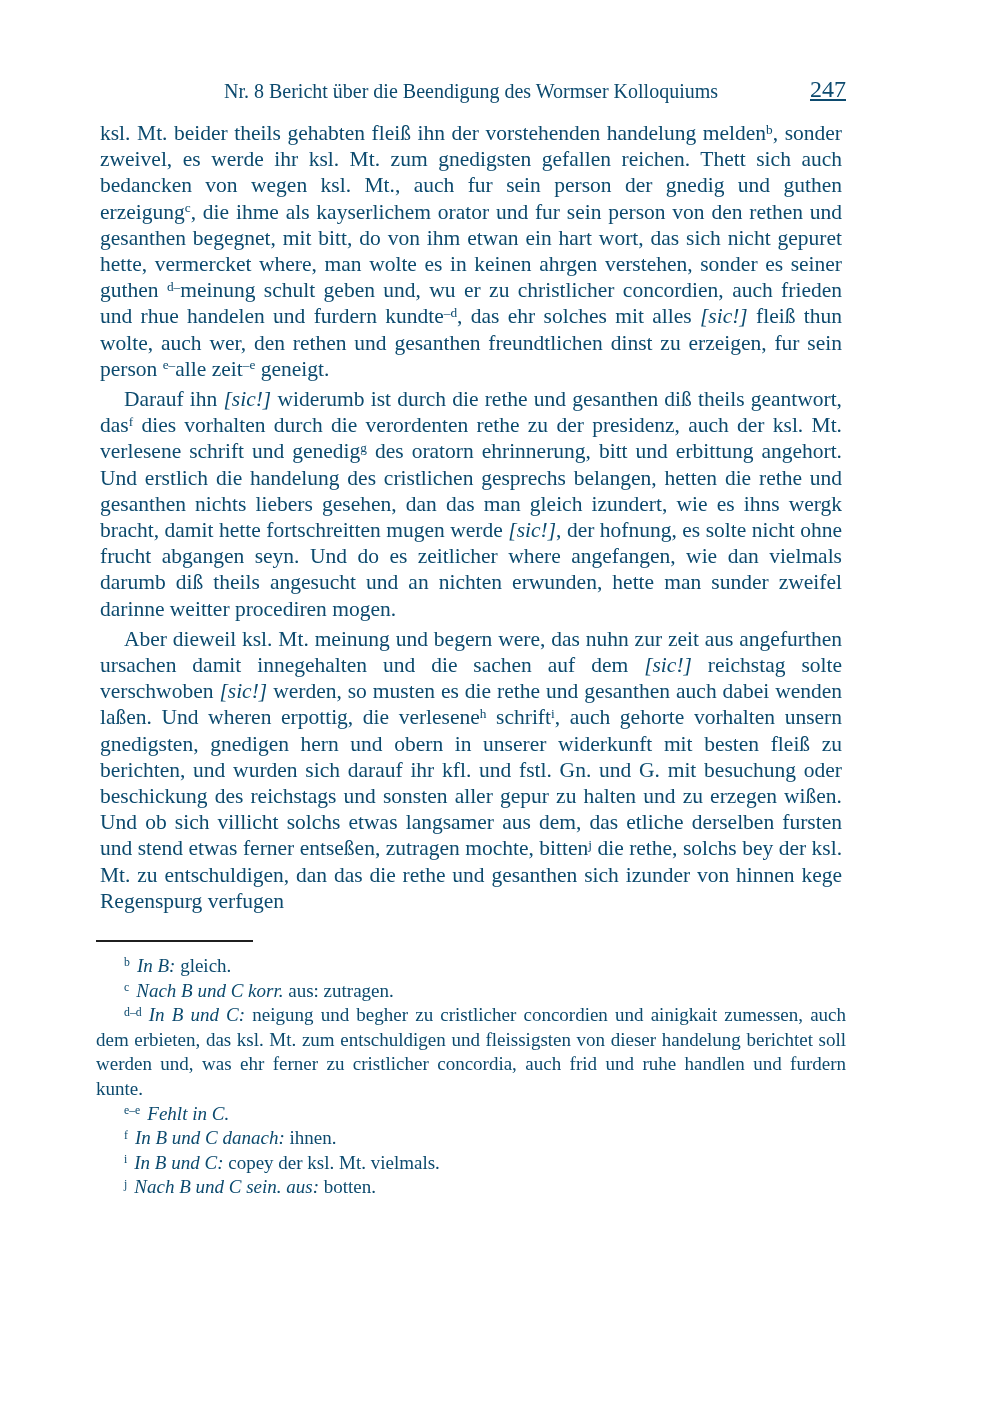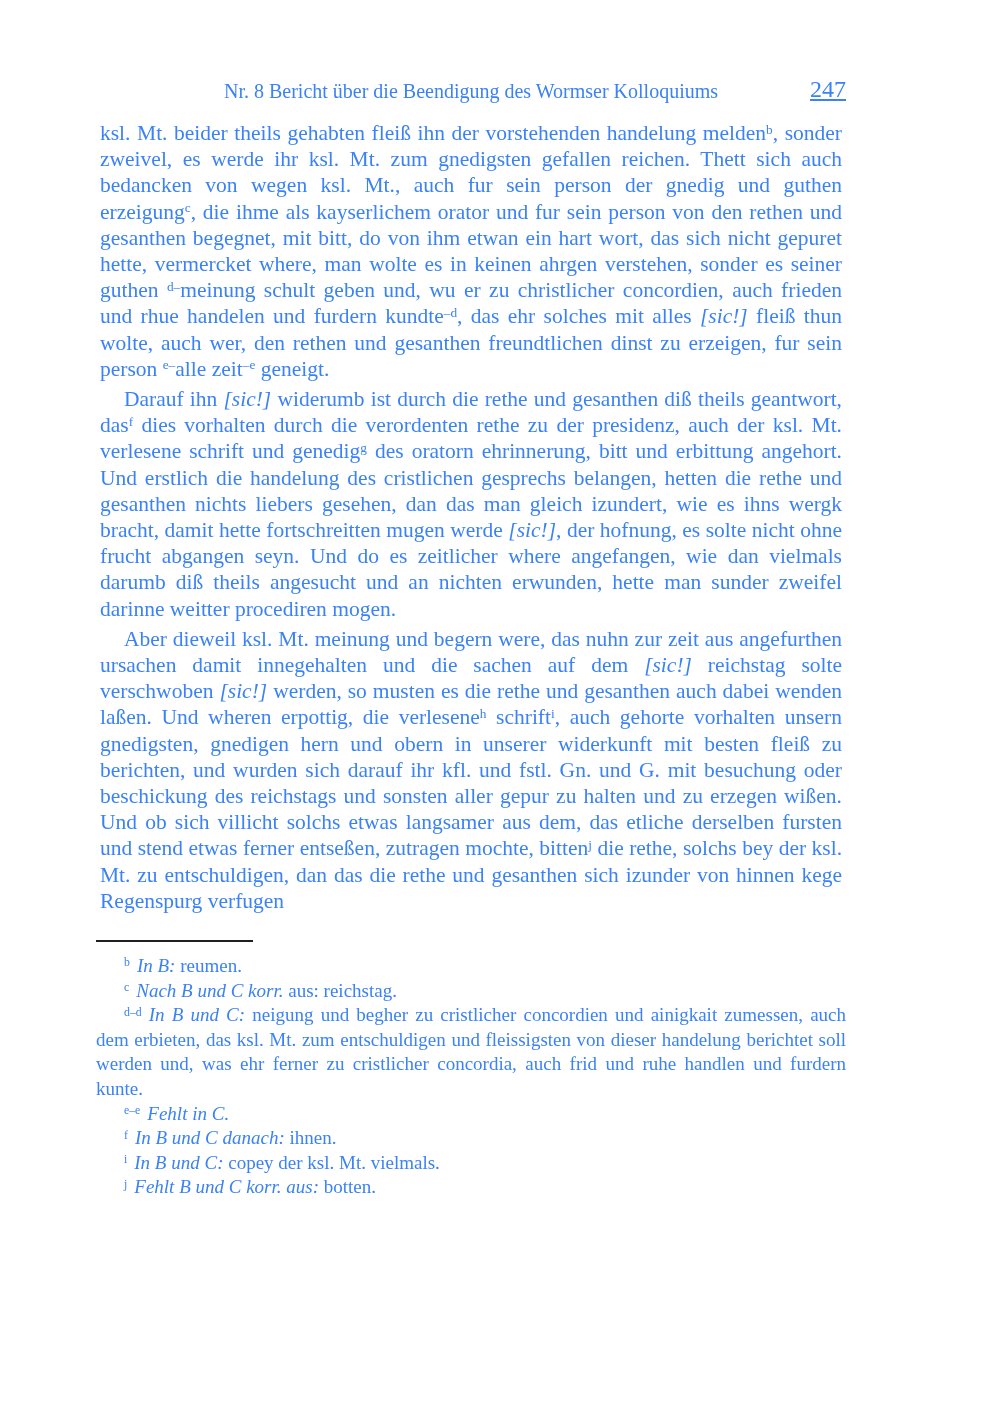--- a/index.html
+++ b/index.html
@@ -6,21 +6,21 @@
     margin: 0;
     padding: 0;
     background: #ffffff;
   }
   .page {
     position: relative;
     width: 1004px;
     height: 1418px;
     box-sizing: border-box;
     background: #ffffff;
-    color: #3b82f6;
+    color: #0c4a6e;
     font-family: "Liberation Serif", serif;
     padding: 78px 158px 0 96px;
     overflow: hidden;
   }
   .running-header {
     position: relative;
     height: 26px;
     font-size: 20px;
     line-height: 26px;
     text-align: center;
@@ -86,21 +86,21 @@
 
   <div class="body-text">
       <p><span>ksl. Mt. beider theils gehabten fleiß ihn der vorstehenden handelung melden</span><sup>b</sup><span>, sonder zweivel, es werde ihr ksl. Mt. zum gnedigsten gefallen reichen. Thett sich auch bedancken von wegen ksl. Mt., auch fur sein person der gnedig und guthen erzeigung</span><sup>c</sup><span>, die ihme als kayserlichem orator und fur sein person von den rethen und gesanthen begegnet, mit bitt, do von ihm etwan ein hart wort, das sich nicht gepuret hette, vermercket where, man wolte es in keinen ahrgen verstehen, sonder es seiner guthen </span><sup>d–</sup><span>meinung schult geben und, wu er zu christlicher concordien, auch frieden und rhue handelen und furdern kundte</span><sup>–d</sup><span>, das ehr solches mit alles </span><em>[sic!]</em><span> fleiß thun wolte, auch wer, den rethen und gesanthen freundtlichen dinst zu erzeigen, fur sein person </span><sup>e–</sup><span>alle zeit</span><sup>–e</sup><span> geneigt.</span></p>
       <p class="indent"><span>Darauf ihn </span><em>[sic!]</em><span> widerumb ist durch die rethe und gesanthen diß theils geantwort, das</span><sup>f</sup><span> dies vorhalten durch die verordenten rethe zu der presidenz, auch der ksl. Mt. verlesene schrift und genedig</span><sup>g</sup><span> des oratorn ehrinnerung, bitt und erbittung angehort. Und erstlich die handelung des cristlichen gesprechs belangen, hetten die rethe und gesanthen nichts liebers gesehen, dan das man gleich izundert, wie es ihns wergk bracht, damit hette fortschreitten mugen werde </span><em>[sic!]</em><span>, der hofnung, es solte nicht ohne frucht abgangen seyn. Und do es zeitlicher where angefangen, wie dan vielmals darumb diß theils angesucht und an nichten erwunden, hette man sunder zweifel darinne weitter procediren mogen.</span></p>
       <p class="indent"><span>Aber dieweil ksl. Mt. meinung und begern were, das nuhn zur zeit aus angefurthen ursachen damit innegehalten und die sachen auf dem </span><em>[sic!]</em><span> reichstag solte verschwoben </span><em>[sic!]</em><span> werden, so musten es die rethe und gesanthen auch dabei wenden laßen. Und wheren erpottig, die verlesene</span><sup>h</sup><span> schrift</span><sup>i</sup><span>, auch gehorte vorhalten unsern gnedigsten, gnedigen hern und obern in unserer widerkunft mit besten fleiß zu berichten, und wurden sich darauf ihr kfl. und fstl. Gn. und G. mit besuchung oder beschickung des reichstags und sonsten aller gepur zu halten und zu erzegen wißen. Und ob sich villicht solchs etwas langsamer aus dem, das etliche derselben fursten und stend etwas ferner entseßen, zutragen mochte, bitten</span><sup>j</sup><span> die rethe, solchs bey der ksl. Mt. zu entschuldigen, dan das die rethe und gesanthen sich izunder von hinnen kege Regenspurg verfugen</span></p>
     </div>
 
   <hr class="fn-sep">
 
   <div class="footnotes">
-      <p><sup class="fn-label">b</sup><em>In B:</em><span> reumen.</span></p>
-      <p><sup class="fn-label">c</sup><em>Nach B und C korr.</em><span> aus: reichstag.</span></p>
+      <p><sup class="fn-label">b</sup><em>In B:</em><span> gleich.</span></p>
+      <p><sup class="fn-label">c</sup><em>Nach B und C korr.</em><span> aus: zutragen.</span></p>
       <p><sup class="fn-label">d–d</sup><em>In B und C:</em><span> neigung und begher zu cristlicher concordien und ainigkait zumessen, auch dem erbieten, das ksl. Mt. zum entschuldigen und fleissigsten von dieser handelung berichtet soll werden und, was ehr ferner zu cristlicher concordia, auch frid und ruhe handlen und furdern kunte.</span></p>
       <p><sup class="fn-label">e–e</sup><em>Fehlt in C.</em></p>
       <p><sup class="fn-label">f</sup><em>In B und C danach:</em><span> ihnen.</span></p>
       <p><sup class="fn-label">i</sup><em>In B und C:</em><span> copey der ksl. Mt. vielmals.</span></p>
-      <p><sup class="fn-label">j</sup><em>Fehlt B und C korr. aus:</em><span> botten.</span></p>
+      <p><sup class="fn-label">j</sup><em>Nach B und C sein. aus:</em><span> botten.</span></p>
     </div>
 </div>
 
 </body></html>

